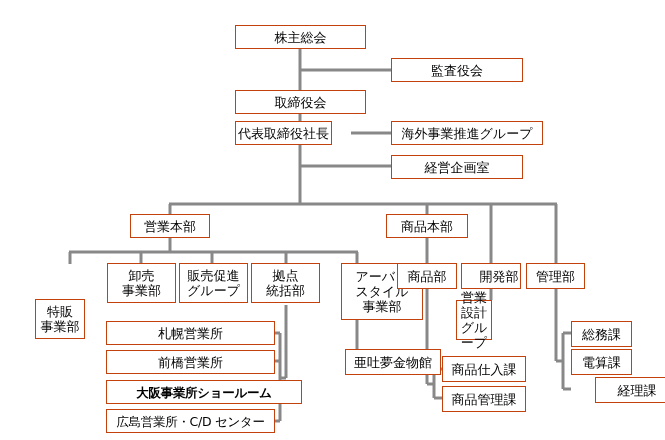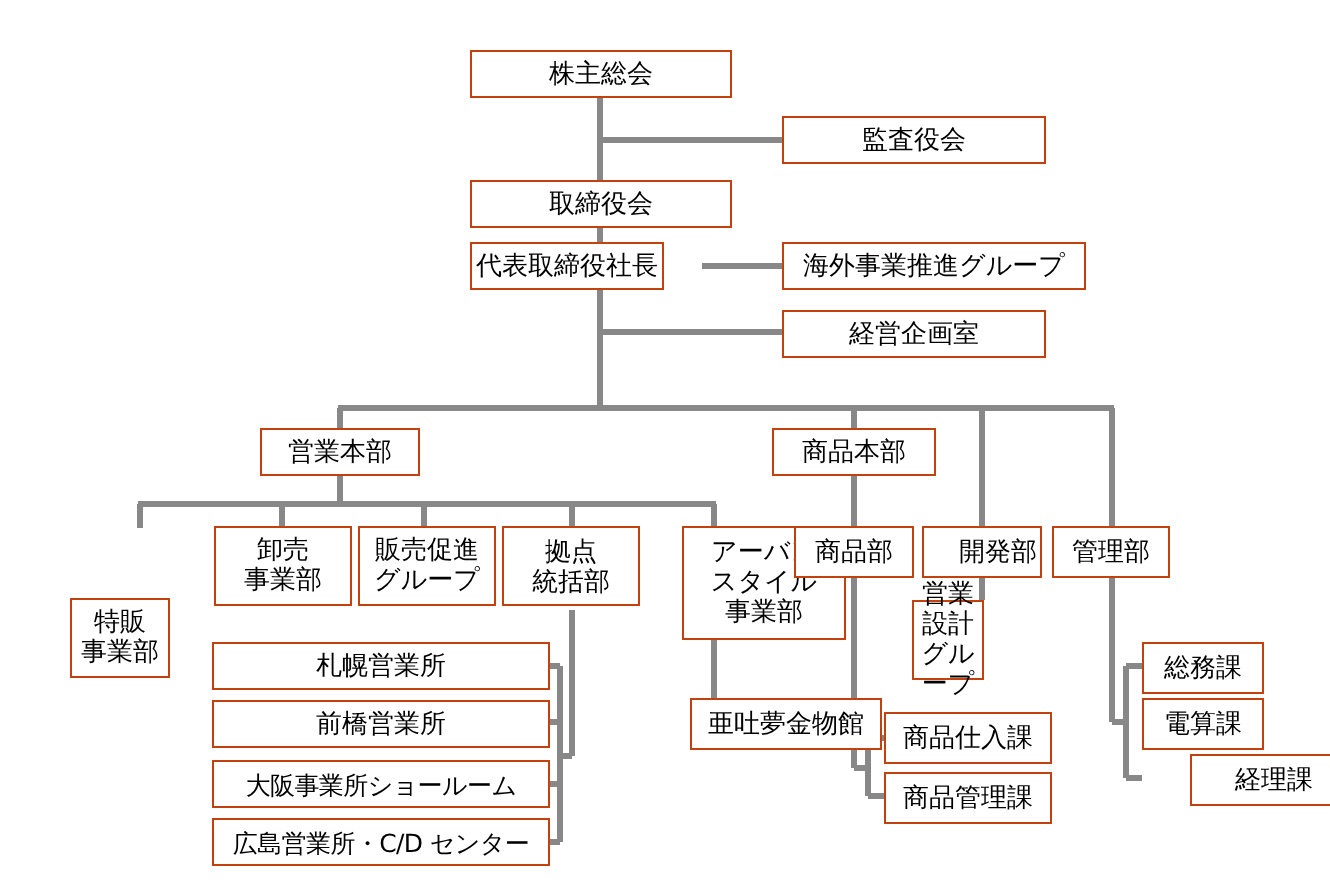--- a/index.html
+++ b/index.html
@@ -88,21 +88,21 @@
 
 <div class="box" style="left:397px;top:263px;width:60px;height:26px;">商品部</div>
 <div class="box" style="left:461px;top:263px;width:60px;height:26px;padding-left:16px;">開発部</div>
 <div class="box" style="left:526px;top:263px;width:59px;height:26px;">管理部</div>
 
 <div class="box" style="left:456px;top:300px;width:36px;height:40px;">営業設計
 グループ</div>
 
 <div class="box" style="left:106px;top:321px;width:169px;height:24px;">札幌営業所</div>
 <div class="box" style="left:106px;top:350px;width:169px;height:24px;">前橋営業所</div>
-<div class="box sm" style="left:106px;top:380px;width:169px;height:24px;">大阪事業所ショールーム</div>
+<div class="box sm" style="left:106px;top:380px;width:196px;height:24px;font-weight:bold;">大阪事業所ショールーム</div>
 <div class="box sm" style="left:106px;top:409px;width:169px;height:24px;">広島営業所・C/D センター</div>
 
 <div class="box" style="left:309px;top:349px;width:96px;height:26px;margin-left:36px;">亜吐夢金物館</div>
 
 <div class="box" style="left:442px;top:356px;width:84px;height:26px;">商品仕入課</div>
 <div class="box" style="left:442px;top:386px;width:84px;height:26px;">商品管理課</div>
 
 <div class="box" style="left:571px;top:321px;width:61px;height:26px;">総務課</div>
 <div class="box" style="left:571px;top:349px;width:61px;height:26px;">電算課</div>
 <div class="box" style="left:595px;top:377px;width:84px;height:26px;">経理課</div>

